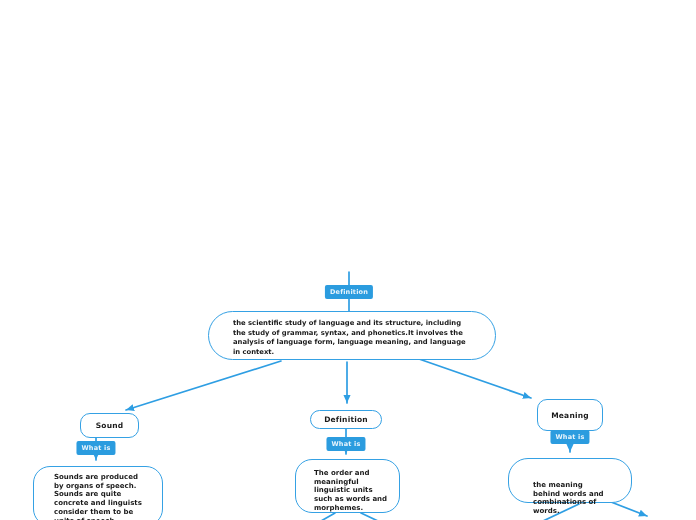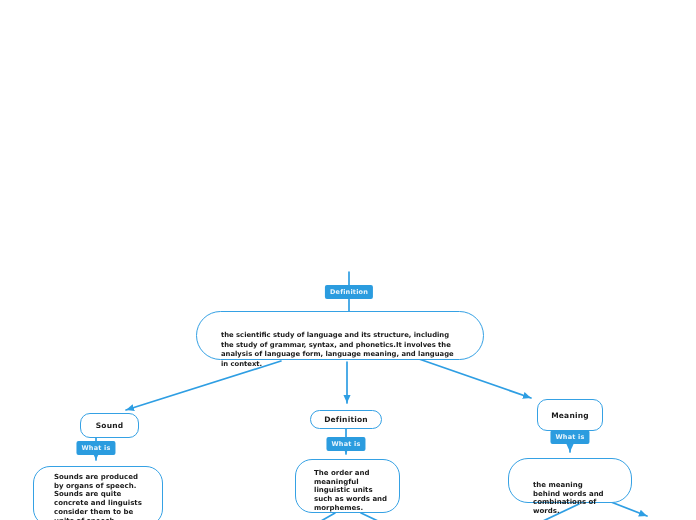--- a/index.html
+++ b/index.html
@@ -43,25 +43,25 @@
     font-size: 7.5px;
     letter-spacing: 0.2px;
   }
   .n-root {
     left: 305px; top: 251px; width: 88px; height: 21px;
     border-radius: 11px;
     font-size: 8px;
     letter-spacing: 0.7px;
   }
   .n-def {
-    left: 196px; top: 311px; width: 288px; height: 49px;
+    left: 208px; top: 311px; width: 288px; height: 49px;
     border-radius: 25px;
     font-size: 6.8px;
     line-height: 9.6px;
-    padding: 19px 6px 0 24px;
+    padding: 7px 6px 0 24px;
     white-space: pre-line;
   }
   .desc {
     border-radius: 17px;
     font-size: 7px;
     line-height: 8.7px;
     white-space: pre-line;
   }
   .n-sound      { left: 80px;  top: 413px; width: 59px;  height: 25px; }
   .n-sounddesc  { left: 33px;  top: 466px; width: 130px; height: 60px; padding: 6px 4px 0 20px; }

